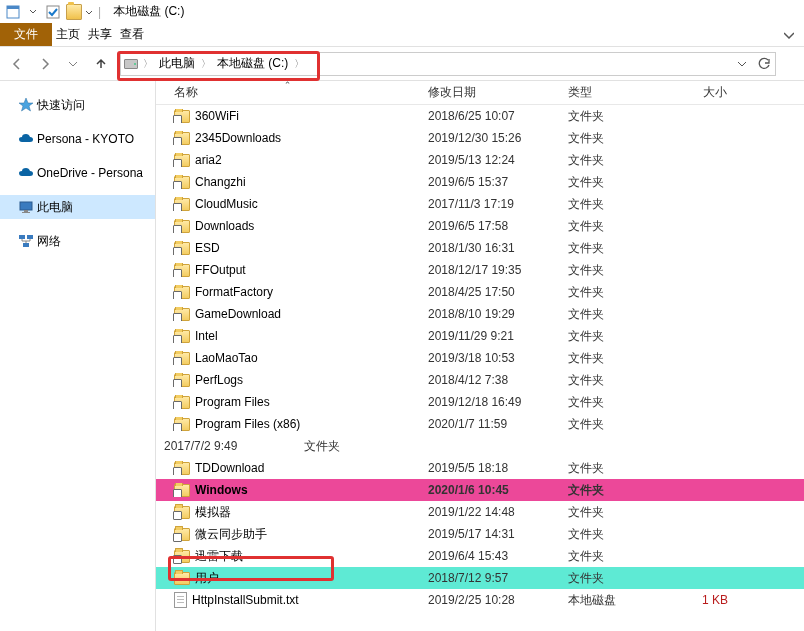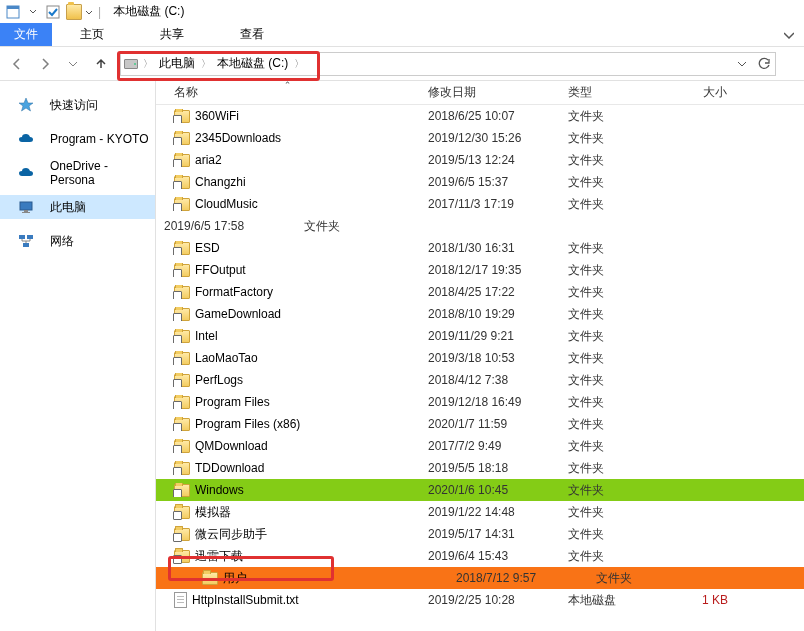--- a/index.html
+++ b/index.html
@@ -8,22 +8,22 @@
 
 .titlebar { height: 23px; background: #fff; display: flex; align-items: center; padding: 0 4px; gap: 4px; border-bottom: 0; }
 .titlebar .qat { display: flex; gap: 2px; align-items: center; }
 .titlebar .qat-icon { width: 18px; height: 18px; display: flex; align-items: center; justify-content: center; }
 .titlebar .title-icon { width: 16px; height: 16px; background: linear-gradient(#ffe9a6, #f0c14b); border: 1px solid #c79f4b; border-radius: 1px; position: relative; }
 .titlebar .title-icon::before { content: ""; position: absolute; top: -3px; left: 1px; width: 6px; height: 3px; background: #f0c14b; border-radius: 1px 1px 0 0; }
 .titlebar .title-text { margin-left: 6px; color: #000; }
 
 
 .menubar { height: 24px; display: flex; align-items: stretch; border-bottom: 1px solid #e1e1e1; background: #fff; }
-.menubar .file-tab { background: #3b82f6; color: #fff; padding: 0 14px; display: flex; align-items: center; }
-.menubar .menu-item { padding: 0 28px; display: flex; align-items: center; color: #000; }
+.menubar .file-tab { background: #a16207; color: #fff; padding: 0 14px; display: flex; align-items: center; }
+.menubar .menu-item { padding: 0 4px; display: flex; align-items: center; color: #000; }
 .menubar .expand { margin-left: auto; padding: 0 10px; display: flex; align-items: center; color: #555; }
 
 
 .navbar { height: 34px; display: flex; align-items: center; border-bottom: 1px solid #e1e1e1; background: #fff; padding: 2px 4px; gap: 2px; }
 .nav-btn { width: 26px; height: 26px; display: flex; align-items: center; justify-content: center; color: #808080; border-radius: 2px; }
 .nav-btn.enabled { color: #404040; }
 .address-wrap { flex: 1; height: 24px; border: 1px solid #ccc; display: flex; align-items: center; margin: 0 4px; position: relative; }
 .address-icon { width: 20px; height: 100%; display: flex; align-items: center; justify-content: center; }
 .drive-icon { width: 14px; height: 10px; background: #c7c7c7; border: 1px solid #888; border-radius: 1px; position: relative; }
 .drive-icon::after { content:""; position:absolute; right:1px; top:3px; width:2px; height:2px; background:#4c8; border-radius:50%;}
@@ -34,40 +34,40 @@
 .addr-btn { width: 22px; height: 22px; display: flex; align-items: center; justify-content: center; color: #555; }
 .search-box { width: 18px; height: 24px; }
 
 .highlight-box { position: absolute; border: 3px solid #e03131; border-radius: 3px; pointer-events: none; }
 .hl-address { left: 117px; top: 51px; width: 203px; height: 30px; z-index: 10; }
 .hl-row { left: 168px; top: 556px; width: 166px; height: 25px; z-index: 10; }
 
 
 .body { flex: 1; display: flex; overflow: hidden; }
 .sidebar { width: 156px; border-right: 1px solid #e1e1e1; padding-top: 12px; overflow: hidden; }
-.side-item { height: 24px; display: flex; align-items: center; padding-left: 18px; gap: 16px; color: #000; }
+.side-item { height: 24px; display: flex; align-items: center; padding-left: 18px; gap: 3px; color: #000; }
 .side-item.selected { background: #cde8ff; }
 .side-icon { width: 16px; height: 16px; display: flex; align-items: center; justify-content: center; }
 .star-icon svg, .cloud-icon svg, .pc-icon svg, .net-icon svg { width: 16px; height: 16px; }
 .side-gap { height: 10px; }
 
 
 .filepane { flex: 1; display: flex; flex-direction: column; overflow: hidden; }
 .cols { height: 24px; display: flex; align-items: center; border-bottom: 1px solid #e8e8e8; position: relative; }
 .col { padding-left: 8px; color: #333; height: 100%; display: flex; align-items: center; border-right: 1px solid transparent; }
 .col.name { width: 264px; padding-left: 18px; position: relative; }
 .col.date { width: 140px; }
 .col.type { width: 100px; }
 .col.size { width: 80px; text-align: right; justify-content: flex-end; padding-right: 12px; }
 .sort-ind { position: absolute; left: 50%; top: -1px; transform: translateX(-50%); font-size: 9px; color: #555; }
 
 .rows { flex: 1; overflow: auto; }
 .row { height: 22px; display: flex; align-items: center; }
-.row.hover-win { background: #84cc16; }
-.row.selected { background: #f97316; padding-left: 28px; }
+.row.hover-win { background: #ec4899; font-weight: bold; }
+.row.selected { background: #5eead4; }
 .cell { display: flex; align-items: center; overflow: hidden; white-space: nowrap; }
 .cell.name { width: 264px; padding-left: 18px; gap: 5px; }
 .cell.date { width: 140px; padding-left: 8px; color: #333; }
 .cell.type { width: 100px; padding-left: 8px; color: #333; }
 .cell.size { width: 80px; justify-content: flex-end; padding-right: 12px; color: #b91c1c; }
 
 .folder-icon { width: 16px; height: 13px; background: linear-gradient(#ffe9a6,#f3cd62); border: 1px solid #cfa33a; border-radius: 1px; position: relative; flex-shrink: 0; }
 .folder-icon::before { content:""; position:absolute; top:-3px; left:0; width:6px; height:3px; background:#f3cd62; border:1px solid #cfa33a; border-bottom:none; border-radius:1px 1px 0 0; }
 .folder-icon.shortcut::after { content:""; position:absolute; left:-2px; bottom:-2px; width:7px; height:7px; background:#fff; border:1px solid #6a6a6a; border-radius:1px; }
 .file-icon { width: 13px; height: 16px; background:#fff; border:1px solid #999; position: relative; flex-shrink: 0; }
@@ -179,21 +179,21 @@
         </span>
       <span>快速访问</span>
     </div>
     <div class="side-gap"></div>
     <div class="side-item">
       <span class="side-icon cloud-icon">
           <svg viewBox="0 0 16 16">
             <path d="M4 11 Q1 11 1 8 Q1 6 4 6 Q4 3 8 3 Q11 3 12 6 Q15 6 15 8.5 Q15 11 12 11 Z" fill="#0a64a4"></path>
           </svg>
         </span>
-      <span>Program - KYOTO</span>
+      <span>Persona - KYOTO</span>
     </div>
     <div class="side-gap"></div>
     <div class="side-item">
       <span class="side-icon cloud-icon">
           <svg viewBox="0 0 16 16">
             <path d="M4 11 Q1 11 1 8 Q1 6 4 6 Q4 3 8 3 Q11 3 12 6 Q15 6 15 8.5 Q15 11 12 11 Z" fill="#0a64a4"></path>
           </svg>
         </span>
       <span>OneDrive - Persona</span>
     </div>
@@ -272,20 +272,24 @@
         <div class="row">
           <div class="cell name">
             <span class="folder-icon shortcut"></span>
             <span>CloudMusic</span>
           </div>
           <div class="cell date">2017/11/3 17:19</div>
           <div class="cell type">文件夹</div>
           <div class="cell size"></div>
         </div>
         <div class="row">
+          <div class="cell name">
+            <span class="folder-icon shortcut"></span>
+            <span>Downloads</span>
+          </div>
           <div class="cell date">2019/6/5 17:58</div>
           <div class="cell type">文件夹</div>
           <div class="cell size"></div>
         </div>
         <div class="row">
           <div class="cell name">
             <span class="folder-icon shortcut"></span>
             <span>ESD</span>
           </div>
           <div class="cell date">2018/1/30 16:31</div>
@@ -299,21 +303,21 @@
           </div>
           <div class="cell date">2018/12/17 19:35</div>
           <div class="cell type">文件夹</div>
           <div class="cell size"></div>
         </div>
         <div class="row">
           <div class="cell name">
             <span class="folder-icon shortcut"></span>
             <span>FormatFactory</span>
           </div>
-          <div class="cell date">2018/4/25 17:22</div>
+          <div class="cell date">2018/4/25 17:50</div>
           <div class="cell type">文件夹</div>
           <div class="cell size"></div>
         </div>
         <div class="row">
           <div class="cell name">
             <span class="folder-icon shortcut"></span>
             <span>GameDownload</span>
           </div>
           <div class="cell date">2018/8/10 19:29</div>
           <div class="cell type">文件夹</div>
@@ -358,24 +362,20 @@
         <div class="row">
           <div class="cell name">
             <span class="folder-icon shortcut"></span>
             <span>Program Files (x86)</span>
           </div>
           <div class="cell date">2020/1/7 11:59</div>
           <div class="cell type">文件夹</div>
           <div class="cell size"></div>
         </div>
         <div class="row">
-          <div class="cell name">
-            <span class="folder-icon shortcut"></span>
-            <span>QMDownload</span>
-          </div>
           <div class="cell date">2017/7/2 9:49</div>
           <div class="cell type">文件夹</div>
           <div class="cell size"></div>
         </div>
         <div class="row">
           <div class="cell name">
             <span class="folder-icon shortcut"></span>
             <span>TDDownload</span>
           </div>
           <div class="cell date">2019/5/5 18:18</div>

